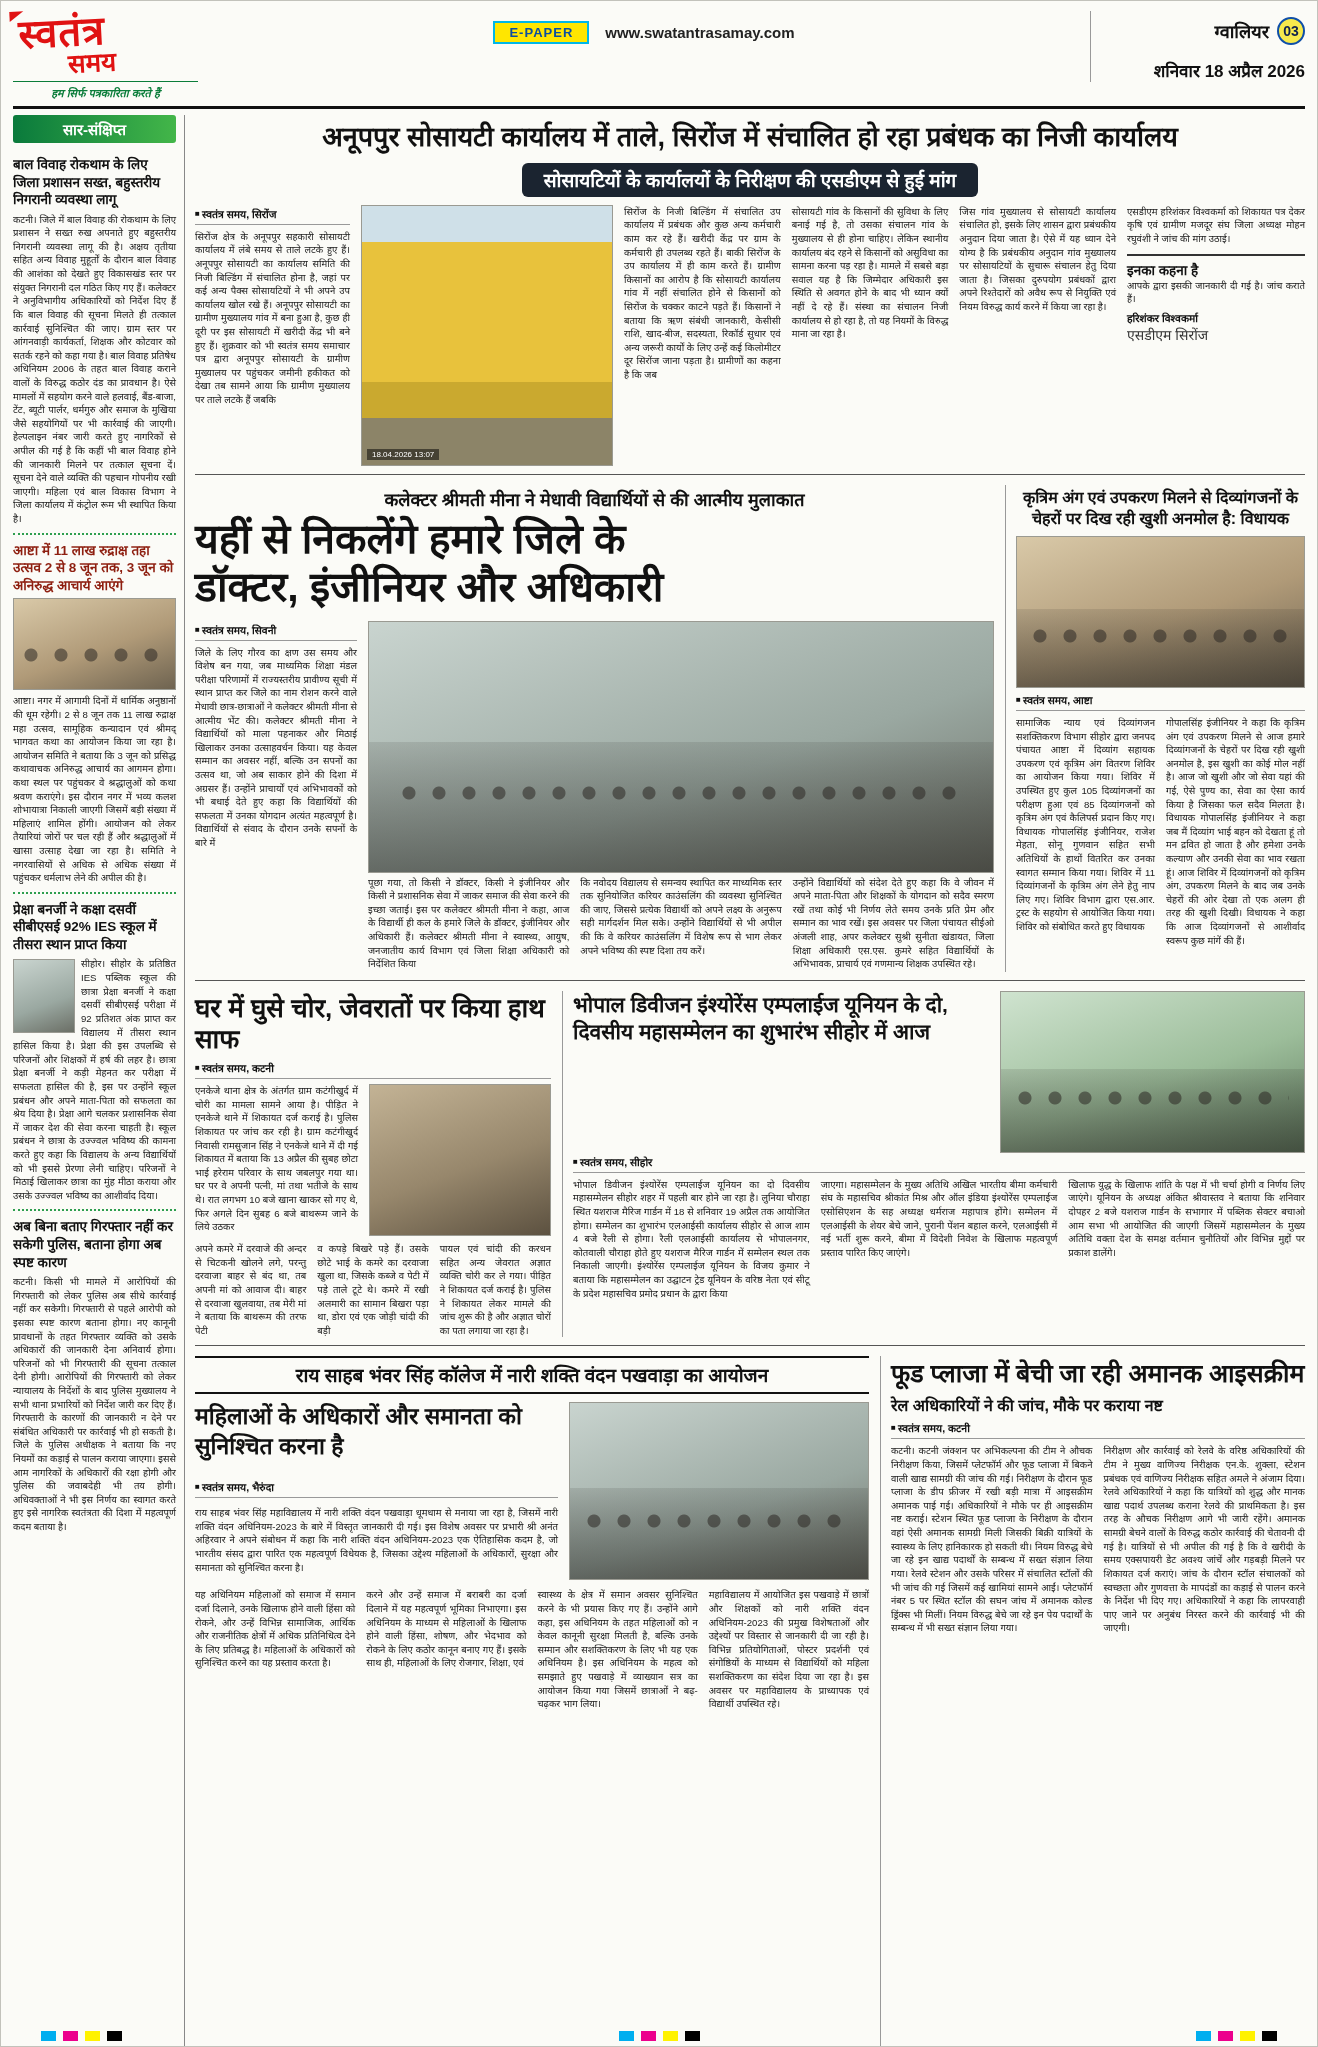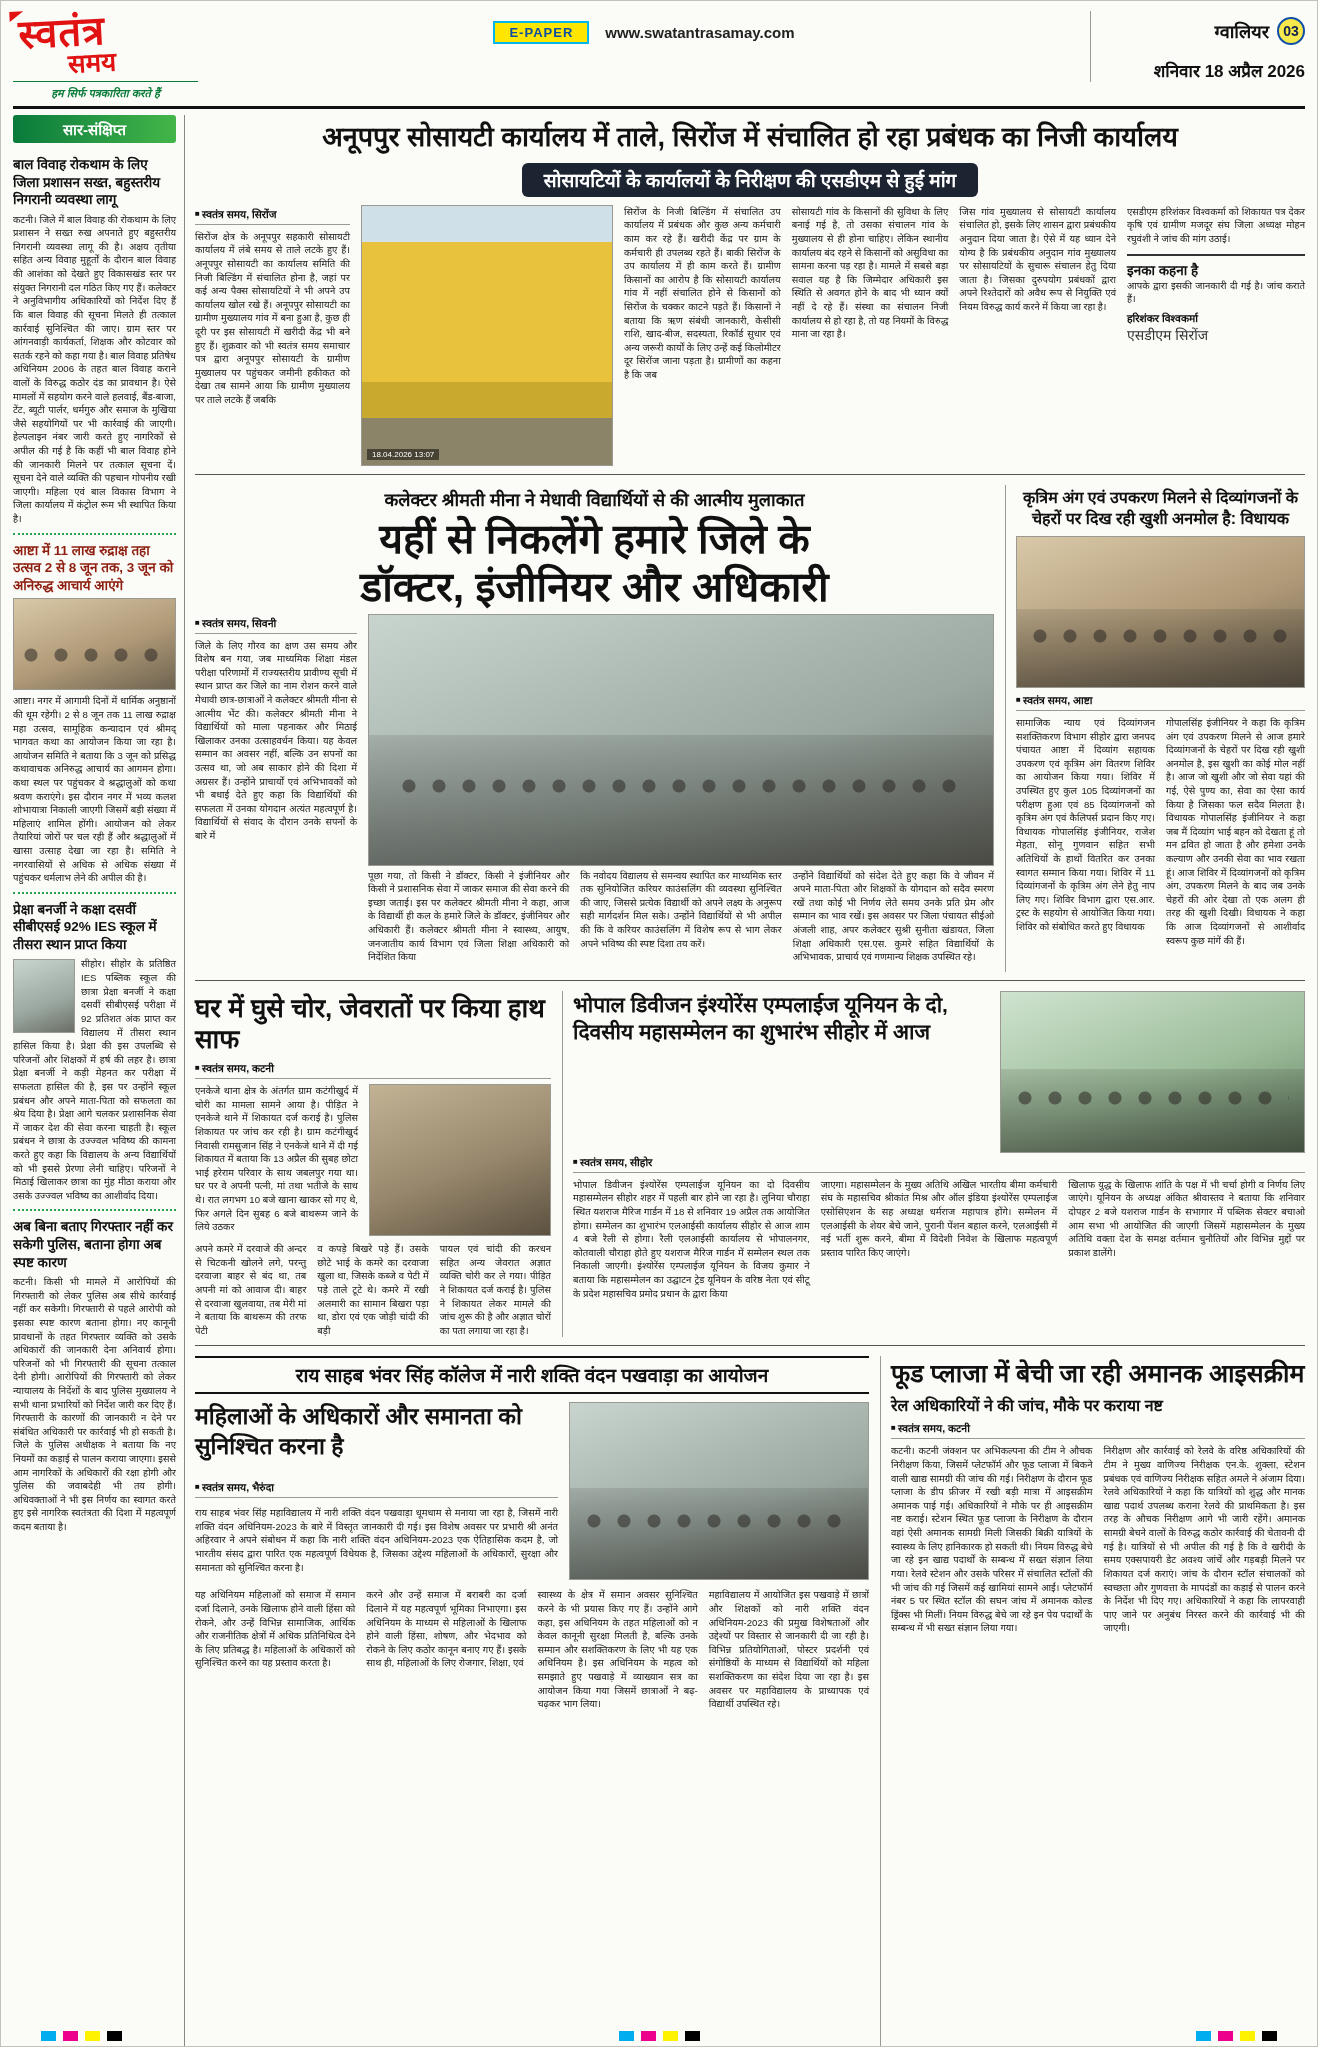--- a/index.html
+++ b/index.html
@@ -80,21 +80,21 @@
   .quotecol{flex:0 0 178px}
   .quote-title{font-weight:800;font-size:13.5px;margin-top:8px;padding-top:5px;border-top:2px solid #333}
   .quote-author{font-weight:800;font-size:10.5px;margin-top:5px}
   .quote-desg{font-size:14px;color:#333}
 
   
   .mid{min-height:500px}
   .mid-left{flex:1;min-width:0}
   .mid-right{flex:0 0 300px;border-left:1px solid #999;padding-left:10px}
   .kicker{font-size:18px;font-weight:800;text-align:center;margin:2px 0 4px}
-  .big-head{font-size:41px;font-weight:800;text-align:center;line-height:1.18;margin:2px 0 2px}
+  .big-head{font-size:41px;font-weight:800;text-align:left;line-height:1.18;margin:2px 0 9px}
   .w170{flex:0 0 162px}
   .ph-students{width:100%;height:252px}
   .div-head{font-size:16px;font-weight:800;text-align:center;line-height:1.35;margin:2px 0 6px}
   .ph-divyang{width:100%;height:152px;margin-bottom:5px}
 
   
   .r3{min-height:318px}
   .theft{flex:0 0 356px}
   .theft-head{font-size:26px;font-weight:800;line-height:1.2;margin:2px 0 6px}
   .theft-ph{flex:0 0 182px;height:152px}

